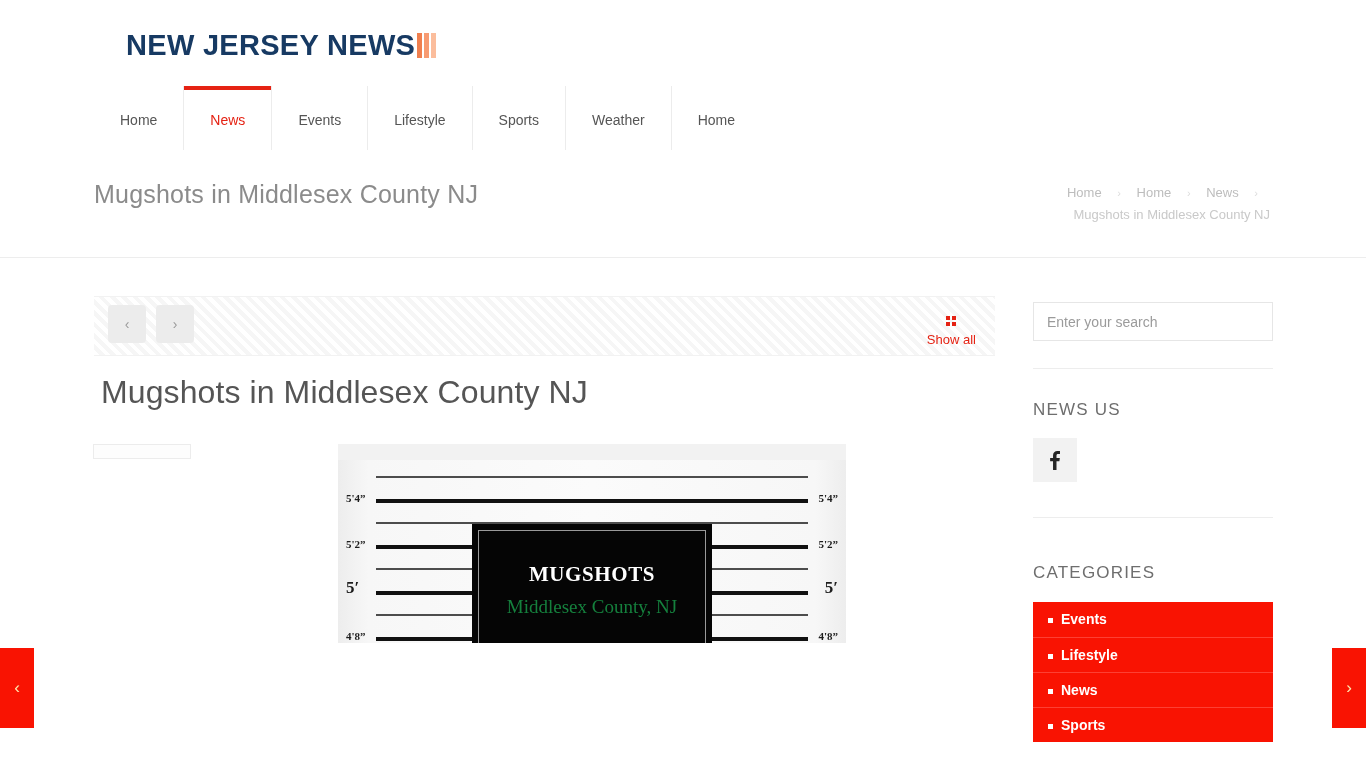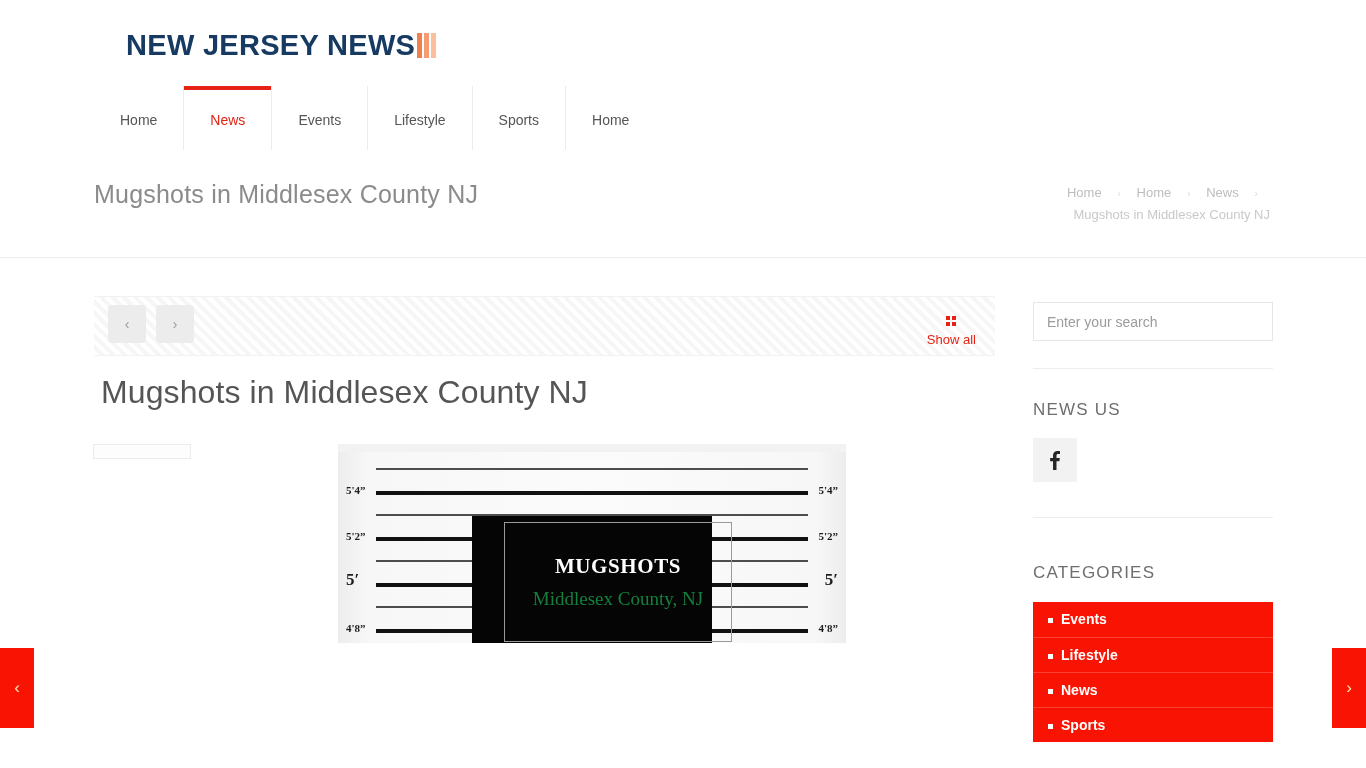--- a/index.html
+++ b/index.html
@@ -124,21 +124,21 @@
   }
 
   
   #mugshot-figure {
     position: absolute; left: 338px; top: 186px;
     width: 508px; height: 199px;
     overflow: hidden;
     background: #f2f2f2;
   }
   #mugshot-inner {
-    position: absolute; left: 0; top: 8px; width: 508px; height: 232px;
+    position: absolute; left: 0; top: 16px; width: 508px; height: 232px;
     background: linear-gradient(90deg,#ededed 0%, #f7f7f7 6%, #fbfbfb 50%, #f7f7f7 94%, #ededed 100%);
   }
   .ruler-line {
     position: absolute; left: 38px; width: 432px; background: #1b1b1b;
   }
   .ruler-line.minor { height: 2px; background: #4d4d4d; }
   .ruler-line.major { height: 4px; background: #111111; }
   .ruler-label {
     position: absolute; font-family: "Liberation Serif", serif;
     font-size: 11px; color: #1d1d1d; font-weight: bold;
@@ -148,21 +148,21 @@
   .ruler-label.right { right: 8px; text-align: right; width: 30px;}
 
   #mug-sign {
     position: absolute; left: 134px; top: 64px;
     width: 240px; height: 132px;
     background: #050505; padding: 6px;
   }
   #mug-sign-inner {
     width: 100%; height: 100%; border: 1px solid #9a9a9a;
     display: flex; flex-direction: column;
-    align-items: center; justify-content: center; gap: 9px; margin-left: 26px;
+    align-items: center; justify-content: center; gap: 9px;
   }
   #mug-sign-title {
     font-family: "Liberation Serif", serif; font-weight: bold;
     font-size: 21px; color: #ffffff; letter-spacing: 0.6px;
   }
   #mug-sign-sub {
     font-family: "Liberation Serif", serif;
     font-size: 19px; color: #15803d;
   }
 
@@ -247,20 +247,23 @@
         <span>News</span>
       </div>
     <div class="nav-item">
         <span>Events</span>
       </div>
     <div class="nav-item">
         <span>Lifestyle</span>
       </div>
     <div class="nav-item">
         <span>Sports</span>
+      </div>
+    <div class="nav-item">
+        <span>Weather</span>
       </div>
     <div class="nav-item">
         <span>Home</span>
       </div>
   </nav>
 </header>
 
 <section id="title-bar">
   <h1 id="page-title">Mugshots in Middlesex County NJ</h1>
   <div id="breadcrumb">

